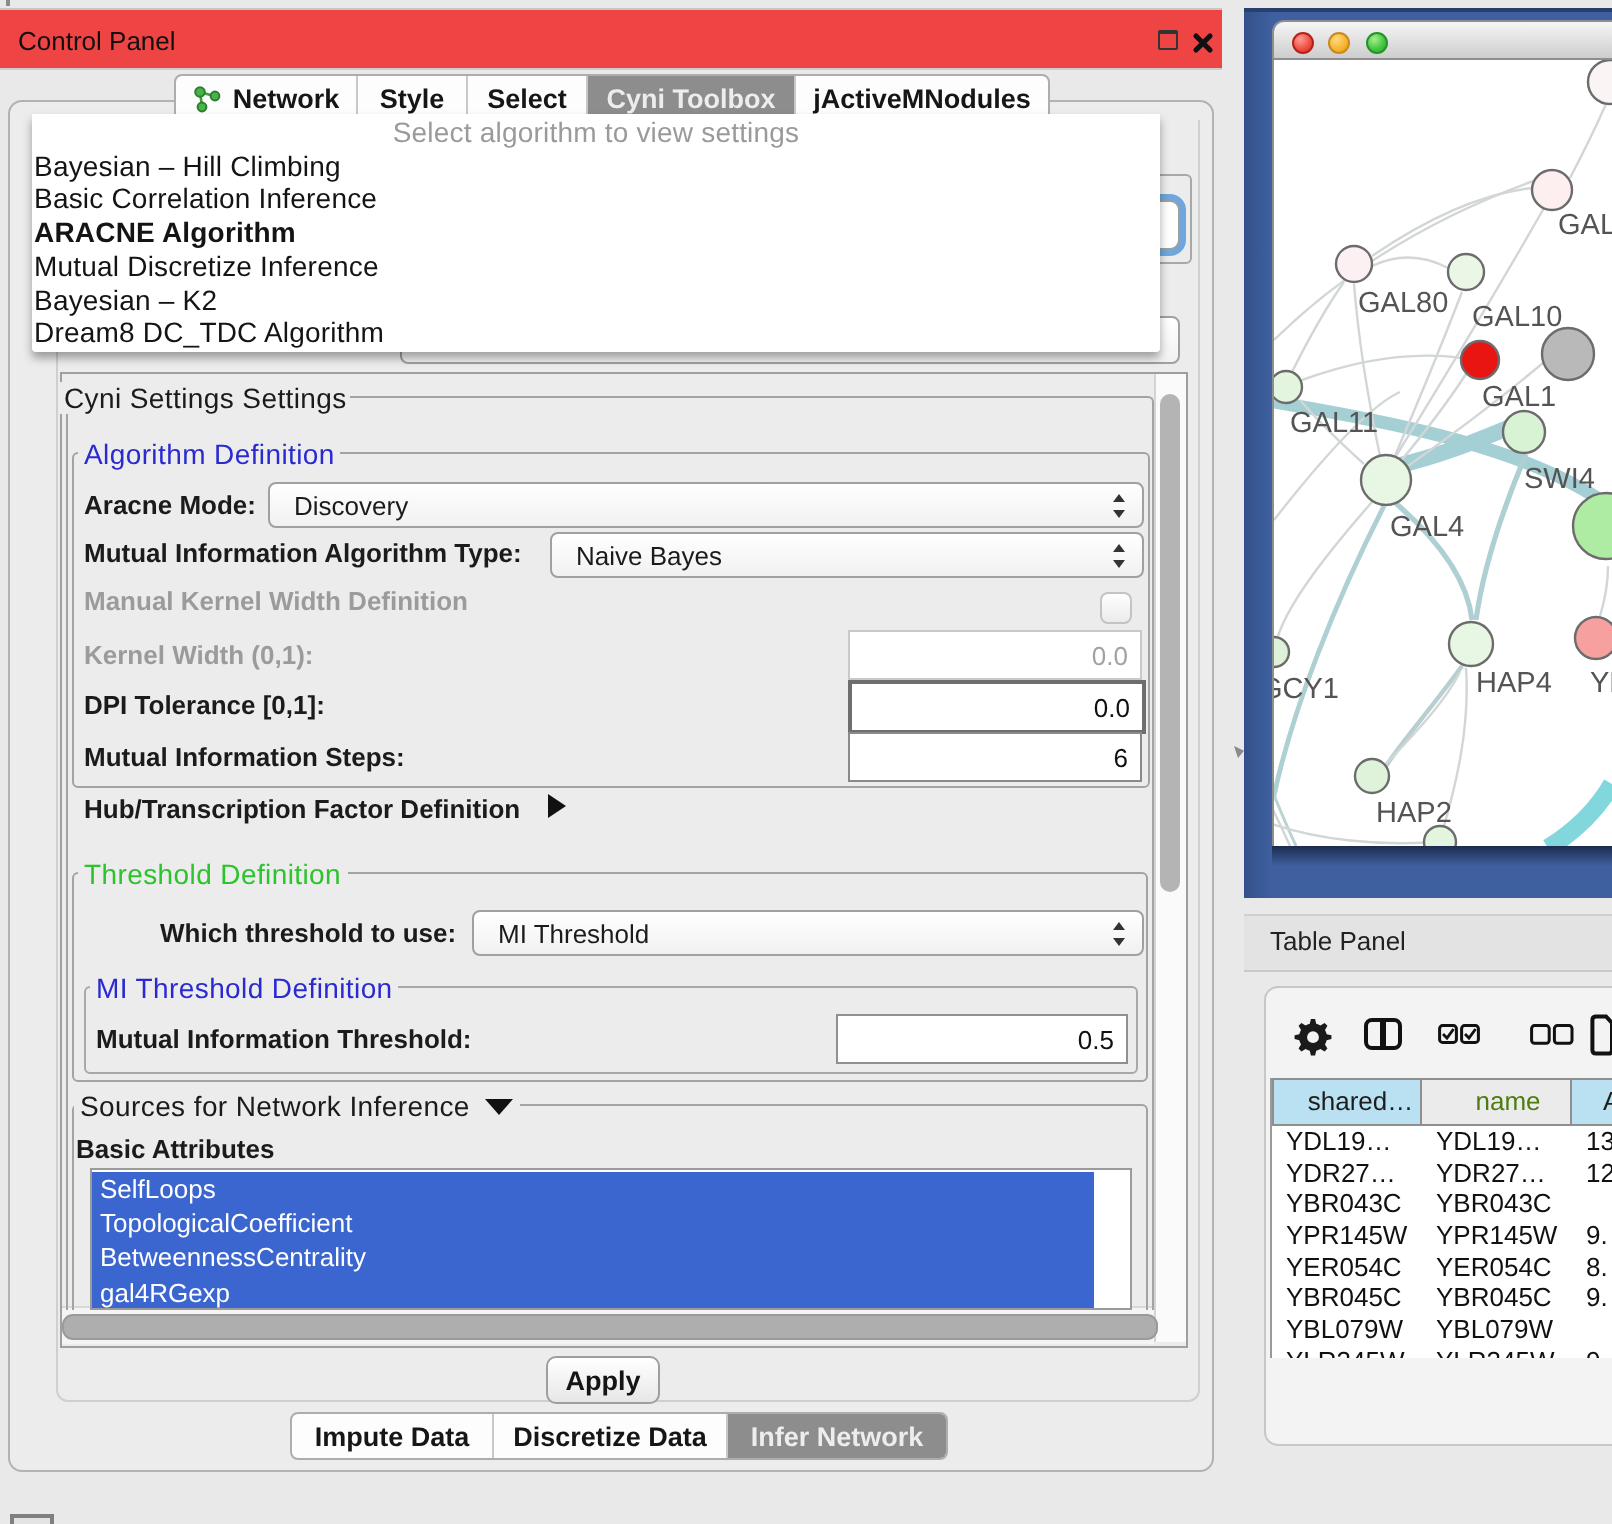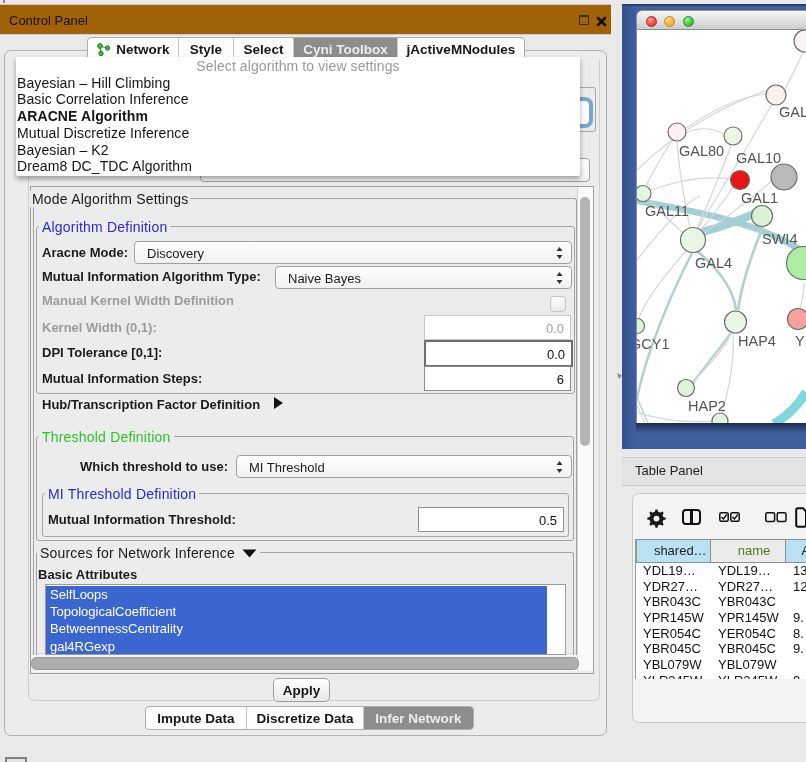--- a/index.html
+++ b/index.html
@@ -22,21 +22,21 @@
 .tabseg{display:flex;align-items:center;justify-content:center;
   font-size:13.5px;font-weight:bold;color:#161616;border-right:1px solid #c8c8c8;}
 .tabseg:last-child{border-right:none;}
 .tabseg.sel{background:#8d8d8d;color:#ededed;}
 </style>
 </head>
 <body>
 
 <div class="abs" style="left:3px;top:0;width:1.5px;height:3px;background:#8a8a8a;"></div>
 <div class="abs" id="cp-titlebar" style="left:0;top:4;width:611px;height:29px;
-  background:#a16207;border-top:1px solid #c6c6c6;border-bottom:1px solid #cccccc;top:4px;">
+  background:#ef4444;border-top:1px solid #c6c6c6;border-bottom:1px solid #cccccc;top:4px;">
   <div class="abs" style="left:9px;top:8px;font-size:13px;color:#111;">Control Panel</div>
 
   <div class="abs" style="left:579px;top:10px;width:10px;height:10px;border:1.5px solid #333;border-top:2.5px solid #333;border-radius:1px;box-sizing:border-box;"></div>
 
   <svg class="abs" style="left:596px;top:11px;" width="11" height="11" viewBox="0 0 11 11">
     <path d="M2 2 L9 9 M9 2 L2 9" stroke="#111" stroke-width="2.6" stroke-linecap="round"></path>
   </svg>
 </div>
 
 <div class="abs" style="left:4px;top:50px;width:601px;height:684px;background:#ececec;
@@ -66,21 +66,21 @@
 <div class="abs" style="left:30px;top:186px;width:562px;height:486px;border:1px solid #9f9f9f;background:#ececec;"></div>
 
 <div class="abs" style="left:577px;top:187px;width:15px;height:484px;background:#fafafa;border-left:1px solid #d4d4d4;"></div>
 <div class="abs" style="left:580px;top:197px;width:10px;height:249px;background:#b4b4b4;border-radius:5px;"></div>
 
 <div class="abs" style="left:31px;top:653px;width:546px;height:18px;background:#f4f4f4;border-top:1px solid #d8d8d8;"></div>
 <div class="abs" style="left:31px;top:657px;width:546px;height:11px;background:#aeaeae;border-radius:5.5px;border:0.5px solid #9a9a9a;"></div>
 
 <div class="abs" style="left:33px;top:198px;width:542px;height:456px;
   border:1px solid #a3a3a3;border-bottom:none;border-radius:3px 3px 0 0;"></div>
-<div class="abs" style="left:30px;top:191px;background:#ececec;padding:0 2px;font-size:14px;letter-spacing:0.2px;color:#1b1b1b;">Mode Algorithm Settings</div>
+<div class="abs" style="left:30px;top:191px;background:#ececec;padding:0 2px;font-size:14px;letter-spacing:0.2px;color:#1b1b1b;">Cyni Settings Settings</div>
 
 <div class="group" style="left:36px;top:226px;width:537px;height:166px;">
   <span class="gtitle" style="color:#2a2ad0;">Algorithm Definition</span>
 </div>
 <div class="lbl abs" style="left:42px;top:245px;">Aracne Mode:</div>
 <div class="combo" style="left:134px;top:241px;width:436px;height:21px;">
   <span class="ct">Discovery</span>
   <svg class="arr" viewBox="0 0 7 12">
       <path d="M3.5 0 L6.5 4 L0.5 4 Z M3.5 12 L6.5 8 L0.5 8 Z" fill="#333"></path>
     </svg>

